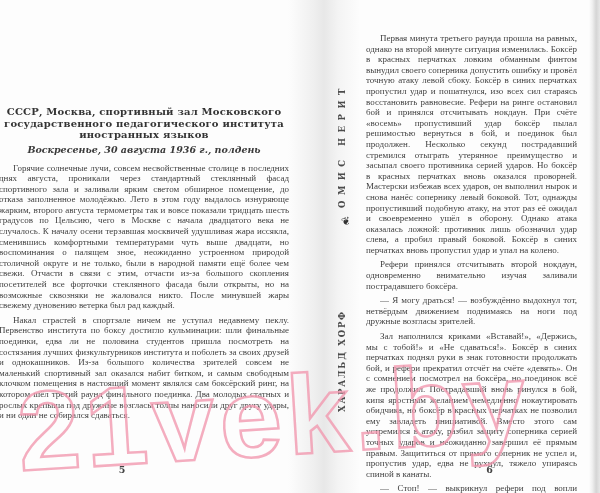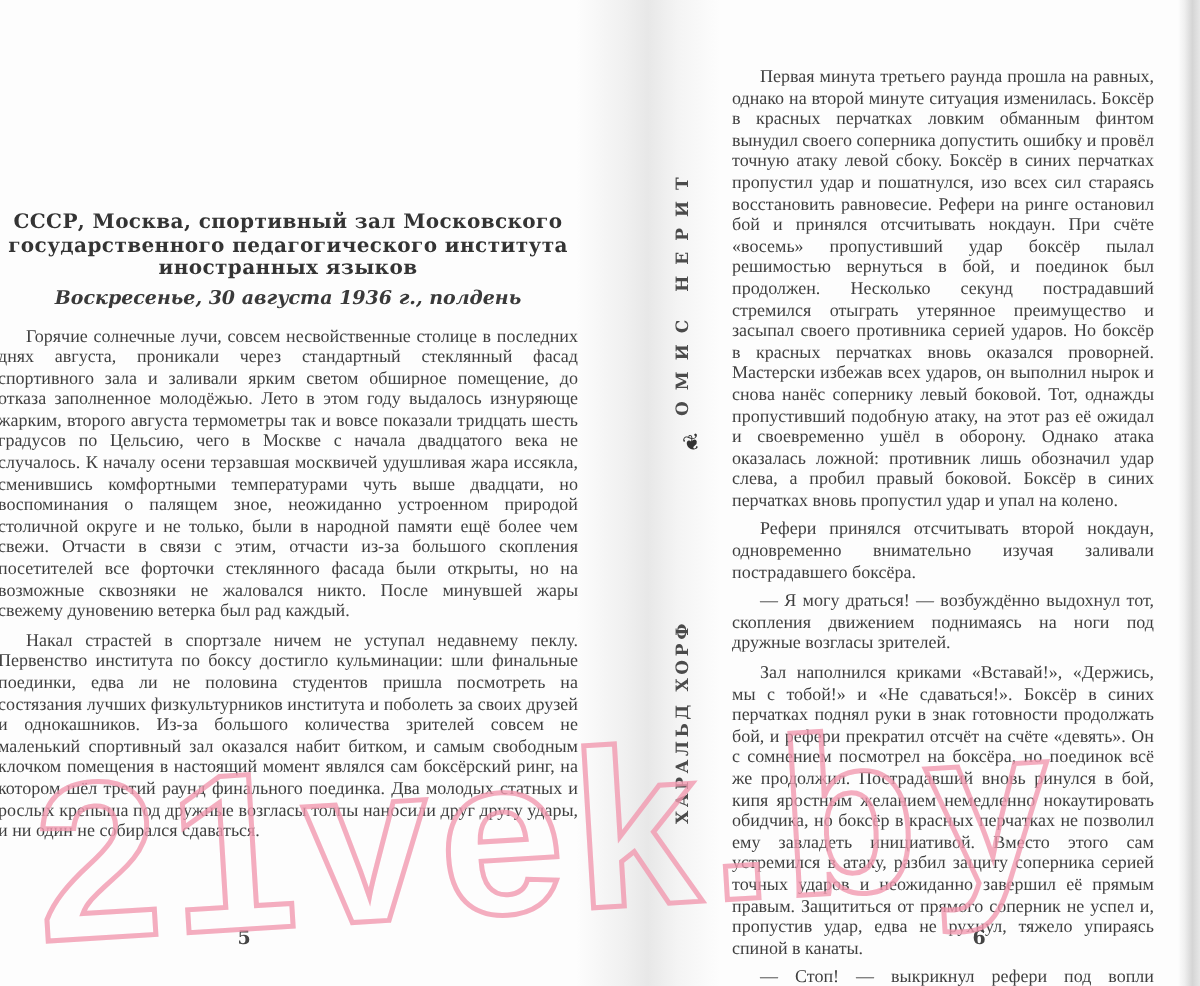--- a/index.html
+++ b/index.html
@@ -134,21 +134,21 @@
   <div class="margin-col">
     <span class="vtext vtitle">ОМИС НЕРИТ</span>
     <span class="orn">❦</span>
     <span class="vtext vauthor">ХАРАЛЬД ХОРФ</span>
   </div>
 
   <div class="page page-right">
     <div class="bodytext">
       <p>Первая минута третьего раунда прошла на равных, однако на второй минуте ситуация изменилась. Боксёр в красных перчатках ловким обманным финтом вынудил своего соперника допустить ошибку и провёл точную атаку левой сбоку. Боксёр в синих перчатках пропустил удар и пошатнулся, изо всех сил стараясь восстановить равновесие. Рефери на ринге остановил бой и принялся отсчитывать нокдаун. При счёте «восемь» пропустивший удар боксёр пылал решимостью вернуться в бой, и поединок был продолжен. Несколько секунд пострадавший стремился отыграть утерянное преимущество и засыпал своего противника серией ударов. Но боксёр в красных перчатках вновь оказался проворней. Мастерски избежав всех ударов, он выполнил нырок и снова нанёс сопернику левый боковой. Тот, однажды пропустивший подобную атаку, на этот раз её ожидал и своевременно ушёл в оборону. Однако атака оказалась ложной: противник лишь обозначил удар слева, а пробил правый боковой. Боксёр в синих перчатках вновь пропустил удар и упал на колено.</p>
       <p>Рефери принялся отсчитывать второй нокдаун, одновременно внимательно изучая заливали пострадавшего боксёра.</p>
-      <p>— Я могу драться! — возбуждённо выдохнул тот, скопления движением поднимаясь на ноги под дружные возгласы зрителей.</p>
+      <p>— Я могу драться! — возбуждённо выдохнул тот, нетвёрдым движением поднимаясь на ноги под дружные возгласы зрителей.</p>
       <p>Зал наполнился криками «Вставай!», «Держись, мы с тобой!» и «Не сдаваться!». Боксёр в синих перчатках поднял руки в знак готовности продолжать бой, и рефери прекратил отсчёт на счёте «девять». Он с сомнением посмотрел на боксёра, но поединок всё же продолжил. Пострадавший вновь ринулся в бой, кипя яростным желанием немедленно нокаутировать обидчика, но боксёр в красных перчатках не позволил ему завладеть инициативой. Вместо этого сам устремился в атаку, разбил защиту соперника серией точных ударов и неожиданно завершил её прямым правым. Защититься от прямого соперник не успел и, пропустив удар, едва не рухнул, тяжело упираясь спиной в канаты.</p>
       <p>— Стоп! — выкрикнул рефери под вопли зрителей. — Бой окончен ввиду явного преимущества!</p>
       <p>На ринге немедленно появился врач из институтского медпункта, и боксёр в красных перчатках поспешил к свое-</p>
     </div>
     <div class="pagenum">6</div>
   </div>
 
   <div class="fore-edge"></div>
 
   <div class="watermark">21vek.by</div>

